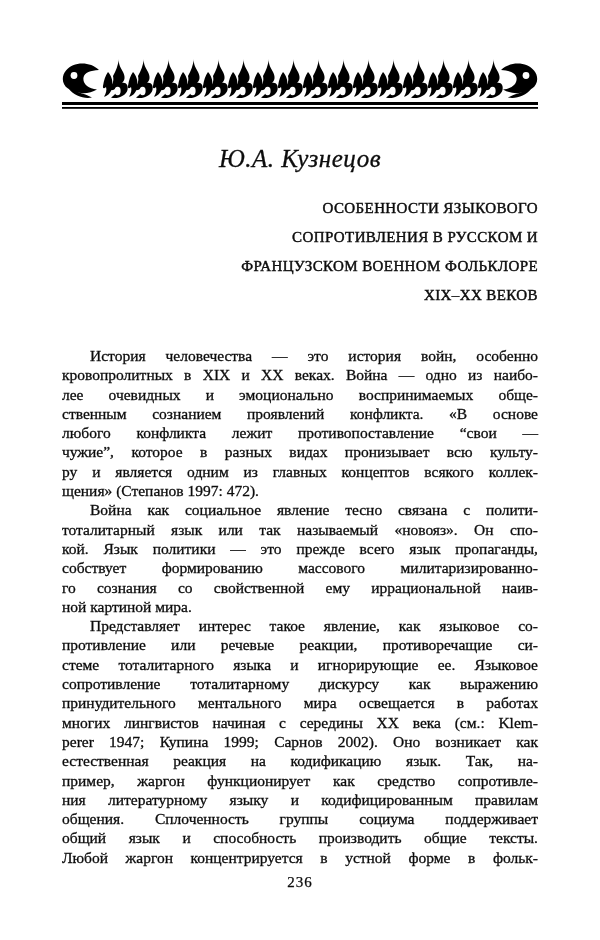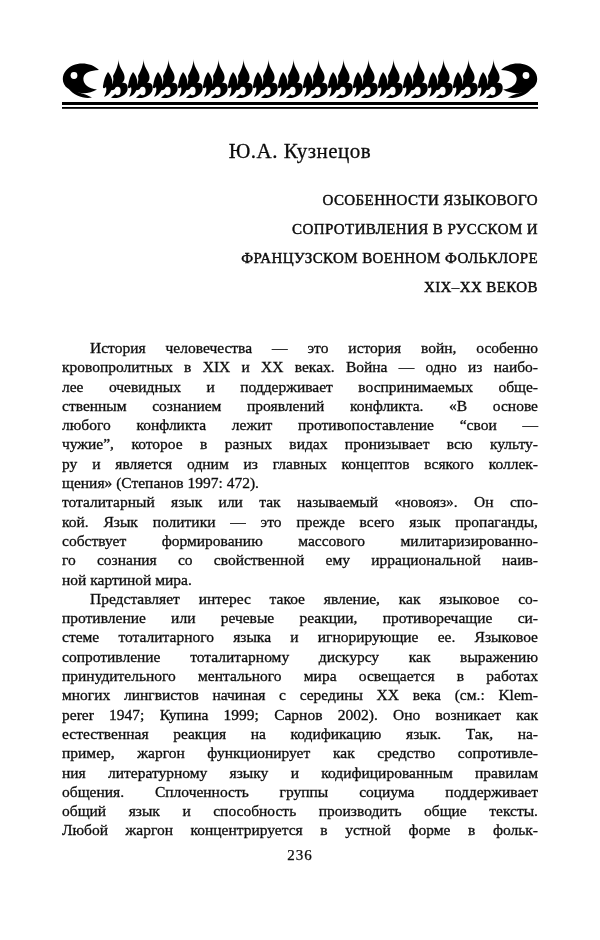--- a/index.html
+++ b/index.html
@@ -20,23 +20,24 @@
     width: 476px;
     margin: 0 auto;
     padding-top: 57px;
   }
   .ornament {
     width: 476px;
     height: 52px;
   }
   .ornament svg { display: block; }
   .author {
-    margin-top: 30px;
+    margin-top: 38px;
     text-align: center;
-    font-size: 21px;
+    font-style: italic;
+    font-size: 25px;
     line-height: 24px;
     letter-spacing: 0.5px;
     -webkit-text-stroke: 0.3px #0d0d0d;
   }
   .title {
     margin: 23px 0 0 0;
     font-size: 15px;
     font-weight: normal;
     line-height: 29px;
     text-align: right;
@@ -121,28 +122,29 @@
         <div class="tline">ОСОБЕННОСТИ ЯЗЫКОВОГО</div>
         <div class="tline">СОПРОТИВЛЕНИЯ В РУССКОМ И</div>
         <div class="tline">ФРАНЦУЗСКОМ ВОЕННОМ ФОЛЬКЛОРЕ</div>
         <div class="tline">XIX–XX  ВЕКОВ</div>
       </h1>
 
     <div class="article-body">
         <div class="para">
           <div class="bline indent">История человечества — это история войн, особенно</div>
           <div class="bline">кровопролитных в XIX и XX веках. Война — одно из наибо-</div>
-          <div class="bline">лее очевидных и поддерживает воспринимаемых обще-</div>
+          <div class="bline">лее очевидных и эмоционально воспринимаемых обще-</div>
           <div class="bline">ственным сознанием проявлений конфликта. «В основе</div>
           <div class="bline">любого конфликта лежит противопоставление “свои —</div>
           <div class="bline">чужие”, которое в разных видах пронизывает всю культу-</div>
           <div class="bline">ру и является одним из главных концептов всякого коллек-</div>
           <div class="bline endline">щения» (Степанов 1997: 472).</div>
         </div>
         <div class="para">
+          <div class="bline indent">Война как социальное явление тесно связана с полити-</div>
           <div class="bline">тоталитарный язык или так называемый «новояз». Он спо-</div>
           <div class="bline">кой. Язык политики — это прежде всего язык пропаганды,</div>
           <div class="bline">собствует формированию массового милитаризированно-</div>
           <div class="bline">го сознания со свойственной ему иррациональной наив-</div>
           <div class="bline endline">ной картиной мира.</div>
         </div>
         <div class="para">
           <div class="bline indent">Представляет интерес такое явление, как языковое со-</div>
           <div class="bline">противление или речевые реакции, противоречащие си-</div>
           <div class="bline">стеме тоталитарного языка и игнорирующие ее. Языковое</div>

